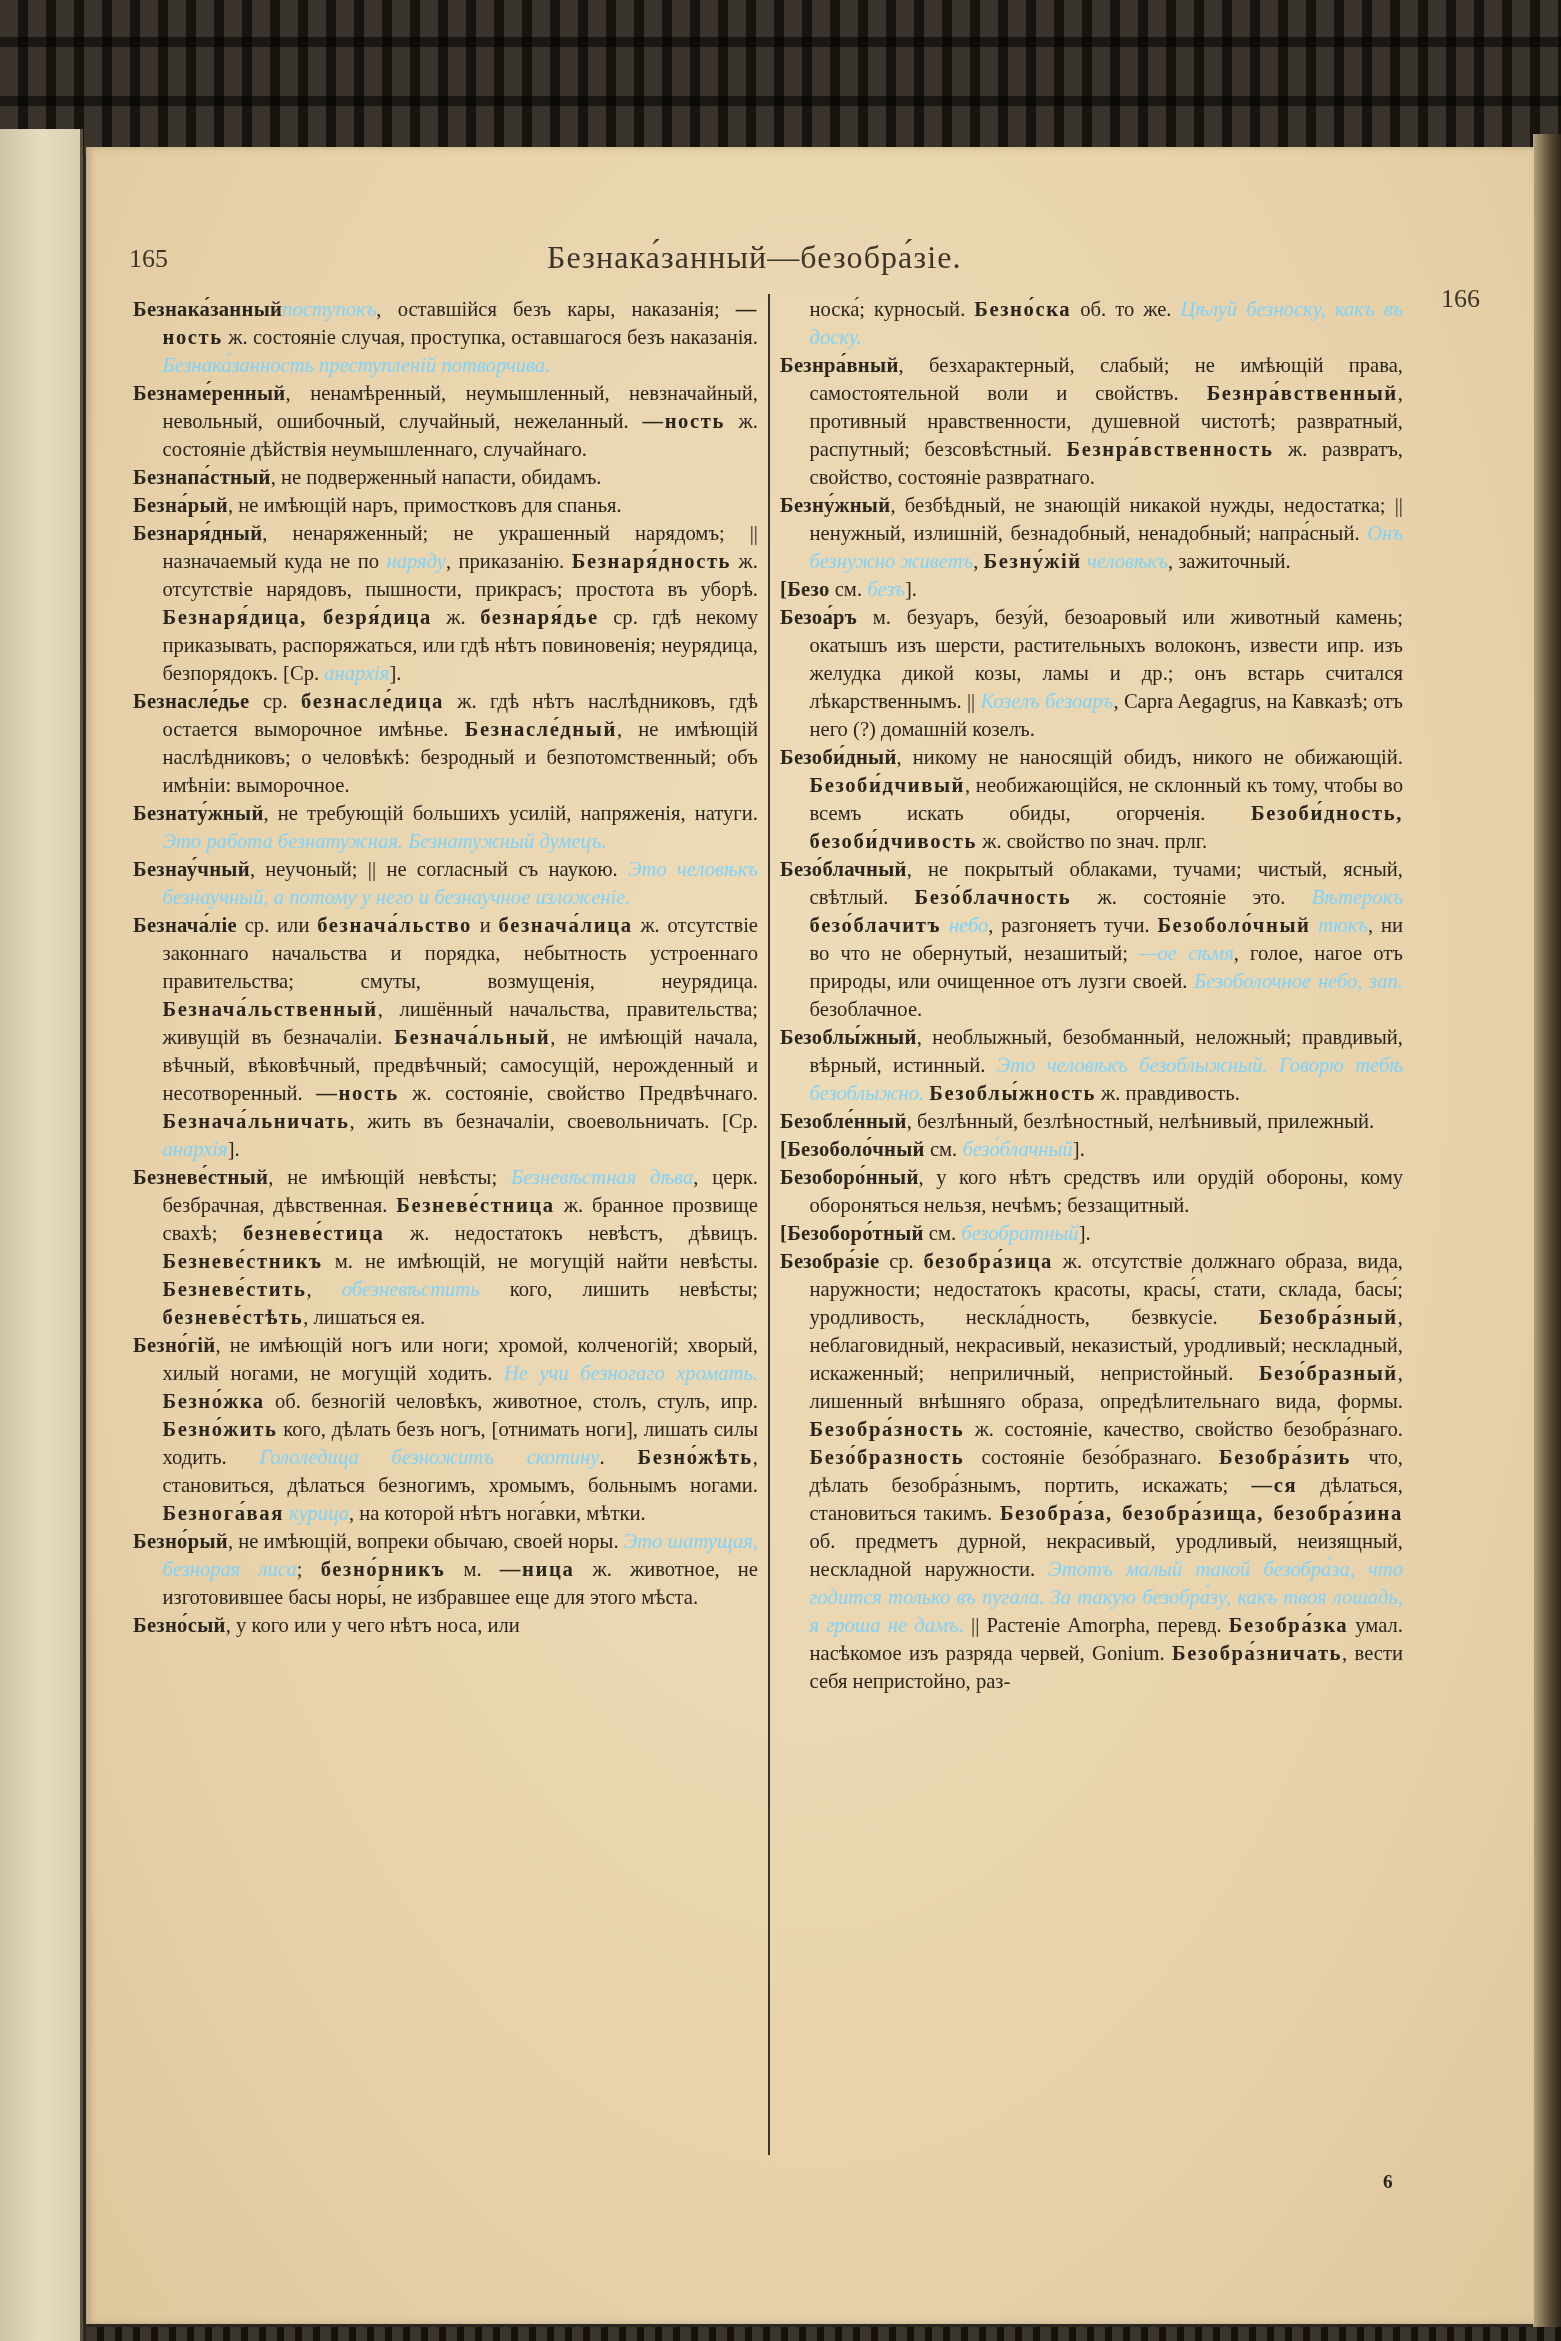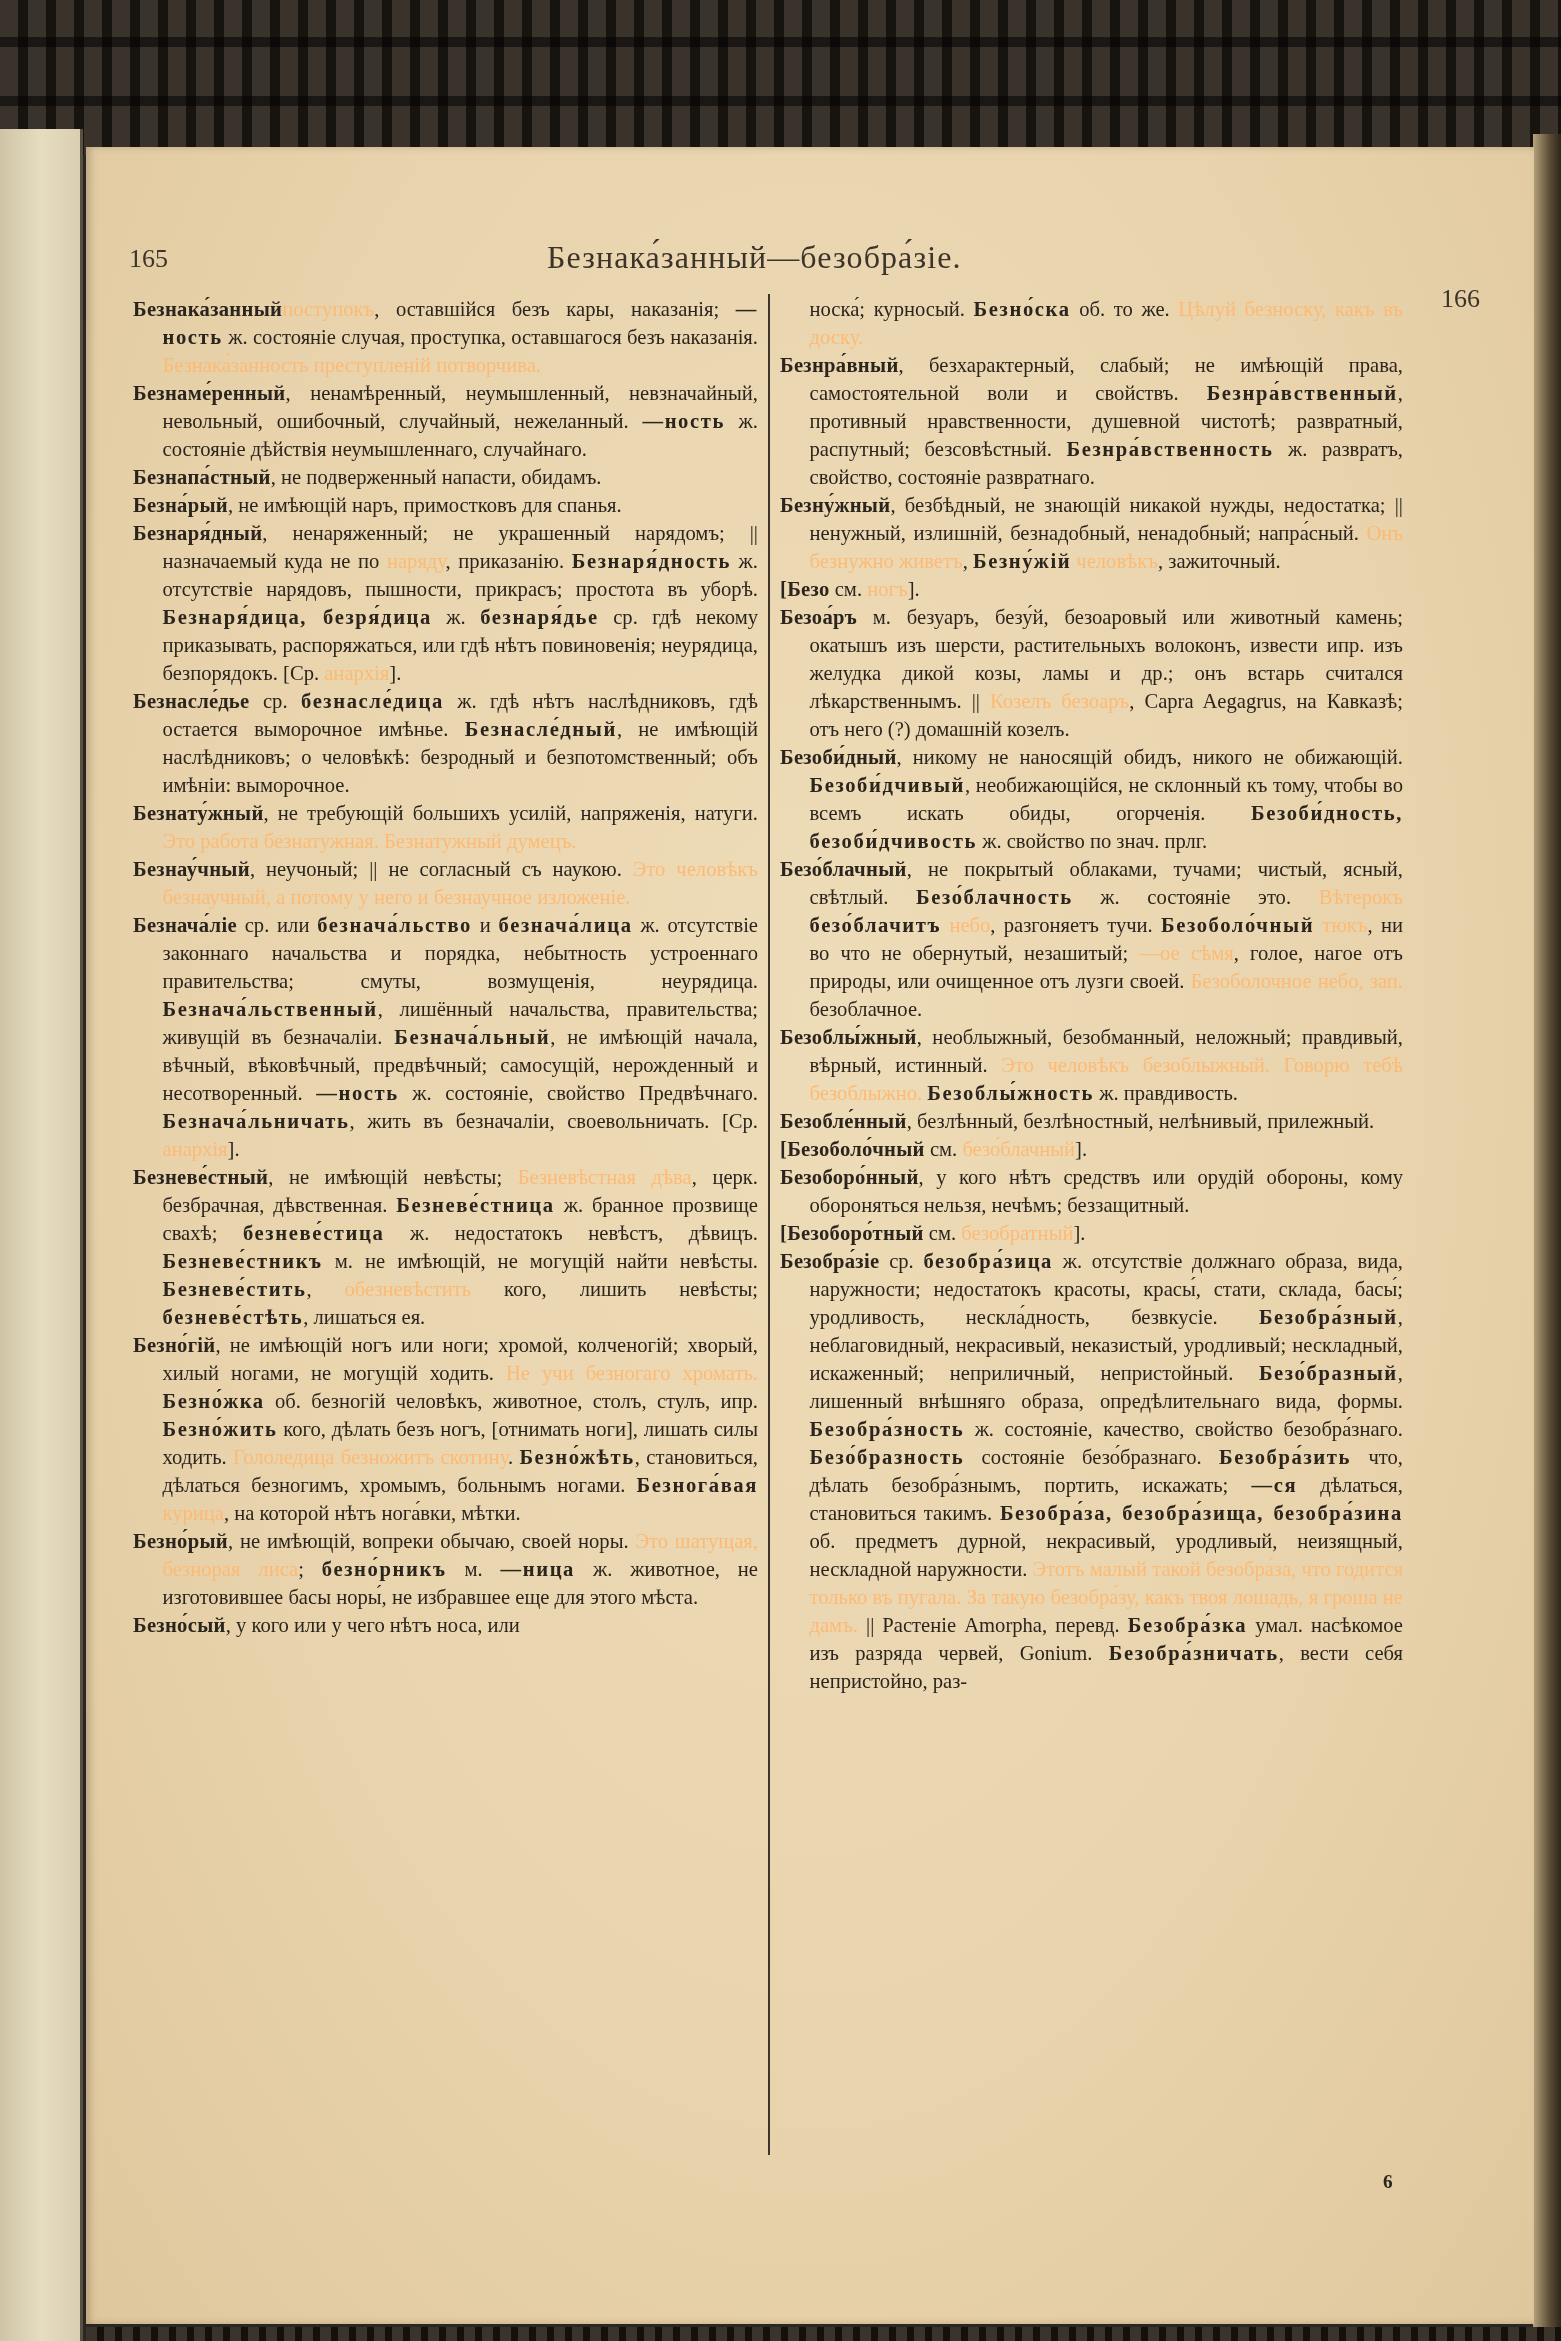--- a/index.html
+++ b/index.html
@@ -57,21 +57,21 @@
   .col-left { left: 133px; width: 625px; }
   .col-right { left: 780px; width: 623px; }
   .divider {
     position: absolute; left: 768px; top: 294px; width: 1.6px; height: 1861px;
     background: #3d342a;
   }
   .entry { margin: 0; padding-left: 29.5px; text-indent: -29.5px; }
   .entry.cont { text-indent: 0; }
   .hw { font-weight: bold; letter-spacing: 0.3px; }
   .sub { font-weight: bold; letter-spacing: 1.6px; }
-  .ex { color: #fdba74; }
+  .ex { font-style: italic; color: #7dd3fc; }
   .sig {
     position: absolute; left: 1383px; top: 2171px; font-size: 19.3px; font-weight: bold; color: #2b251e;
   }
 </style>
 </head>
 <body>
 
 <div class="mat"></div>
 <div class="left-page-edge"></div>
 <div class="right-edge"></div>
@@ -98,21 +98,21 @@
     <p class="entry"><span class="hw">Безневе́стный</span><span class="txt">, не имѣющій невѣсты; </span><span class="ex">Безневѣстная дѣва</span><span class="txt">, церк. безбрачная, дѣвственная. </span><span class="sub">Безневе́стница</span><span class="txt"> ж. бранное прозвище свахѣ; </span><span class="sub">безневе́стица</span><span class="txt"> ж. недостатокъ невѣстъ, дѣвицъ. </span><span class="sub">Безневе́стникъ</span><span class="txt"> м. не имѣющій, не могущій найти невѣсты. </span><span class="sub">Безневе́стить</span><span class="txt">, </span><span class="ex">обезневѣстить</span><span class="txt"> кого, лишить невѣсты; </span><span class="sub">безневе́стѣть</span><span class="txt">, лишаться ея.</span></p>
     <p class="entry"><span class="hw">Безно́гій</span><span class="txt">, не имѣющій ногъ или ноги; хромой, колченогій; хворый, хилый ногами, не могущій ходить. </span><span class="ex">Не учи безногаго хромать.</span><span class="txt"> </span><span class="sub">Безно́жка</span><span class="txt"> об. безногій человѣкъ, животное, столъ, стулъ, ипр. </span><span class="sub">Безно́жить</span><span class="txt"> кого, дѣлать безъ ногъ, [отнимать ноги], лишать силы ходить. </span><span class="ex">Гололедица безножитъ скотину</span><span class="txt">. </span><span class="sub">Безно́жѣть</span><span class="txt">, становиться, дѣлаться безногимъ, хромымъ, больнымъ ногами. </span><span class="sub">Безнога́вая</span><span class="txt"> </span><span class="ex">курица</span><span class="txt">, на которой нѣтъ нога́вки, мѣтки.</span></p>
     <p class="entry"><span class="hw">Безно́рый</span><span class="txt">, не имѣющій, вопреки обычаю, своей норы. </span><span class="ex">Это шатущая, безнорая лиса</span><span class="txt">; </span><span class="sub">безно́рникъ</span><span class="txt"> м. </span><span class="sub">—ница</span><span class="txt"> ж. животное, не изготовившее басы норы́, не избравшее еще для этого мѣста.</span></p>
     <p class="entry"><span class="hw">Безно́сый</span><span class="txt">, у кого или у чего нѣтъ носа, или</span></p>
   </div>
 <div class="divider"></div>
 <div class="col col-right" id="col-right">
     <p class="entry cont"><span class="txt">носка́; курносый. </span><span class="sub">Безно́ска</span><span class="txt"> об. то же. </span><span class="ex">Цѣлуй безноску, какъ въ доску.</span></p>
     <p class="entry"><span class="hw">Безнра́вный</span><span class="txt">, безхарактерный, слабый; не имѣющій права, самостоятельной воли и свойствъ. </span><span class="sub">Безнра́вственный</span><span class="txt">, противный нравственности, душевной чистотѣ; развратный, распутный; безсовѣстный. </span><span class="sub">Безнра́вственность</span><span class="txt"> ж. развратъ, свойство, состояніе развратнаго.</span></p>
     <p class="entry"><span class="hw">Безну́жный</span><span class="txt">, безбѣдный, не знающій никакой нужды, недостатка; || ненужный, излишній, безнадобный, ненадобный; напра́сный. </span><span class="ex">Онъ безнужно живетъ</span><span class="txt">, </span><span class="sub">Безну́жій</span><span class="txt"> </span><span class="ex">человѣкъ</span><span class="txt">, зажиточный.</span></p>
-    <p class="entry"><span class="hw">[Безо</span><span class="txt"> см. </span><span class="ex">ногъ</span><span class="txt">].</span></p>
+    <p class="entry"><span class="hw">[Безо</span><span class="txt"> см. </span><span class="ex">безъ</span><span class="txt">].</span></p>
     <p class="entry"><span class="hw">Безоа́ръ</span><span class="txt"> м. безуаръ, безу́й, безоаровый или животный камень; окатышъ изъ шерсти, растительныхъ волоконъ, извести ипр. изъ желудка дикой козы, ламы и др.; онъ встарь считался лѣкарственнымъ. || </span><span class="ex">Козелъ безоаръ</span><span class="txt">, Capra Aegagrus, на Кавказѣ; отъ него (?) домашній козелъ.</span></p>
     <p class="entry"><span class="hw">Безоби́дный</span><span class="txt">, никому не наносящій обидъ, никого не обижающій. </span><span class="sub">Безоби́дчивый</span><span class="txt">, необижающійся, не склонный къ тому, чтобы во всемъ искать обиды, огорченія. </span><span class="sub">Безоби́дность, безоби́дчивость</span><span class="txt"> ж. свойство по знач. прлг.</span></p>
     <p class="entry"><span class="hw">Безо́блачный</span><span class="txt">, не покрытый облаками, тучами; чистый, ясный, свѣтлый. </span><span class="sub">Безо́блачность</span><span class="txt"> ж. состояніе это. </span><span class="ex">Вѣтерокъ</span><span class="txt"> </span><span class="sub">безо́блачитъ</span><span class="txt"> </span><span class="ex">небо</span><span class="txt">, разгоняетъ тучи. </span><span class="sub">Безоболо́чный</span><span class="txt"> </span><span class="ex">тюкъ</span><span class="txt">, ни во что не обернутый, незашитый; </span><span class="ex">—ое сѣмя</span><span class="txt">, голое, нагое отъ природы, или очищенное отъ лузги своей. </span><span class="ex">Безоболочное небо, зап.</span><span class="txt"> безоблачное.</span></p>
     <p class="entry"><span class="hw">Безоблы́жный</span><span class="txt">, необлыжный, безобманный, неложный; правдивый, вѣрный, истинный. </span><span class="ex">Это человѣкъ безоблыжный. Говорю тебѣ безоблыжно.</span><span class="txt"> </span><span class="sub">Безоблы́жность</span><span class="txt"> ж. правдивость.</span></p>
     <p class="entry"><span class="hw">Безобле́нный</span><span class="txt">, безлѣнный, безлѣностный, нелѣнивый, прилежный.</span></p>
     <p class="entry"><span class="hw">[Безоболо́чный</span><span class="txt"> см. </span><span class="ex">безо́блачный</span><span class="txt">].</span></p>
     <p class="entry"><span class="hw">Безоборо́нный</span><span class="txt">, у кого нѣтъ средствъ или орудій обороны, кому обороняться нельзя, нечѣмъ; беззащитный.</span></p>
     <p class="entry"><span class="hw">[Безоборо́тный</span><span class="txt"> см. </span><span class="ex">безобратный</span><span class="txt">].</span></p>
     <p class="entry"><span class="hw">Безобра́зіе</span><span class="txt"> ср. </span><span class="sub">безобра́зица</span><span class="txt"> ж. отсутствіе должнаго образа, вида, наружности; недостатокъ красоты, красы́, стати, склада, басы́; уродливость, нескла́дность, безвкусіе. </span><span class="sub">Безобра́зный</span><span class="txt">, неблаговидный, некрасивый, неказистый, уродливый; нескладный, искаженный; неприличный, непристойный. </span><span class="sub">Безо́бразный</span><span class="txt">, лишенный внѣшняго образа, опредѣлительнаго вида, формы. </span><span class="sub">Безобра́зность</span><span class="txt"> ж. состояніе, качество, свойство безобра́знаго. </span><span class="sub">Безо́бразность</span><span class="txt"> состояніе безо́бразнаго. </span><span class="sub">Безобра́зить</span><span class="txt"> что, дѣлать безобра́знымъ, портить, искажать; </span><span class="sub">—ся</span><span class="txt"> дѣлаться, становиться такимъ. </span><span class="sub">Безобра́за, безобра́зища, безобра́зина</span><span class="txt"> об. предметъ дурной, некрасивый, уродливый, неизящный, нескладной наружности. </span><span class="ex">Этотъ малый такой безобра́за, что годится только въ пугала. За такую безобра́зу, какъ твоя лошадь, я гроша не дамъ.</span><span class="txt"> || Растеніе Amorpha, перевд. </span><span class="sub">Безобра́зка</span><span class="txt"> умал. насѣкомое изъ разряда червей, Gonium. </span><span class="sub">Безобра́зничать</span><span class="txt">, вести себя непристойно, раз-</span></p>
   </div>

